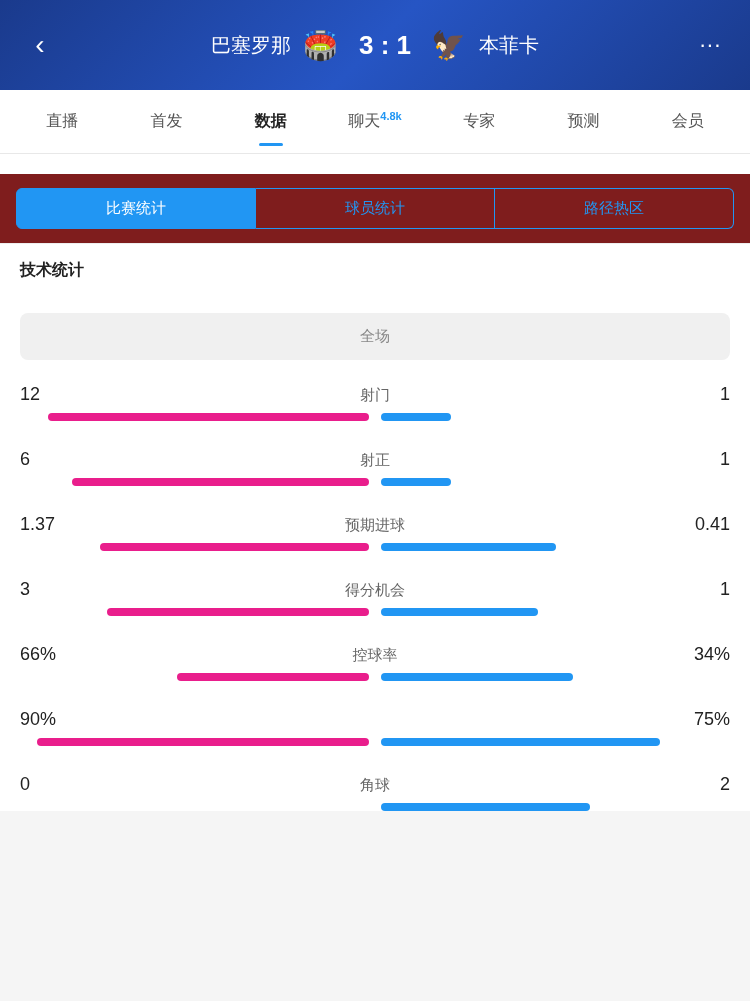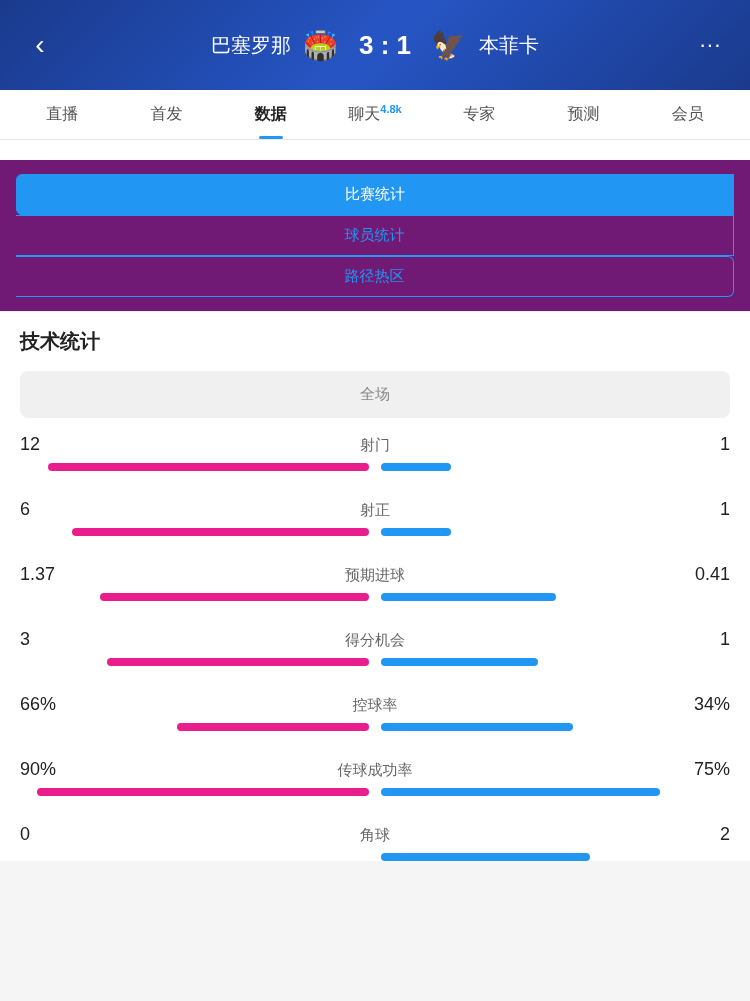--- a/index.html
+++ b/index.html
@@ -63,21 +63,21 @@
       text-align: center;
     }
 
     
     .nav-tabs {
       background: white;
       display: flex;
       align-items: center;
       border-bottom: 1px solid #e8e8e8;
       padding: 0 10px;
-      height: 50px;
+      height: 64px;
     }
     .nav-tab {
       flex: 1;
       text-align: center;
       font-size: 16px;
       color: #555;
       cursor: pointer;
       padding: 14px 0;
       position: relative;
       white-space: nowrap;
@@ -99,26 +99,25 @@
     }
     .nav-tab-badge {
       font-size: 11px;
       color: #2196F3;
       vertical-align: super;
       font-weight: bold;
     }
 
     
     .sub-tabs {
-      background: #701a75;
+      background: #7f1d1d;
       padding: 14px 16px;
       display: flex;
       gap: 0;
       border-bottom: 1px solid #eee;
-      flex-direction: column;
     }
     .sub-tab {
       flex: 1;
       text-align: center;
       padding: 10px 0;
       font-size: 15px;
       color: #2196F3;
       cursor: pointer;
       border: 1px solid #2196F3;
     }
@@ -135,33 +134,33 @@
     .sub-tab:not(:first-child) {
       border-left: none;
     }
 
     
     .content {
       background: white;
       padding: 20px 20px 0;
     }
     .section-title {
-      font-size: 20px;
+      font-size: 16px;
       font-weight: bold;
       color: #222;
-      margin-bottom: 16px;
+      margin-bottom: 32px;
     }
 
     
     .period-selector {
       display: flex;
       background: #f0f0f0;
       border-radius: 8px;
       padding: 4px;
-      margin-bottom: 16px;
+      margin-bottom: 24px;
     }
     .period-btn {
       flex: 1;
       text-align: center;
       padding: 10px 0;
       font-size: 15px;
       color: #888;
       cursor: pointer;
       border-radius: 6px;
     }
@@ -355,21 +354,20 @@
       </div>
       <div class="bar-center-dot"></div>
       <div class="bar-right-container">
         <div class="bar-right" style="width: 55%;"></div>
       </div>
     </div>
   </div>
       <div class="stat-row">
     <div class="stat-numbers">
       <span class="stat-left-val">90%</span>
-      <span class="stat-label">传球成功率</span>
       <span class="stat-right-val">75%</span>
     </div>
     <div class="stat-bars">
       <div class="bar-left-container">
         <div class="bar-left" style="width: 95%;"></div>
       </div>
       <div class="bar-center-dot"></div>
       <div class="bar-right-container">
         <div class="bar-right" style="width: 80%;"></div>
       </div>

